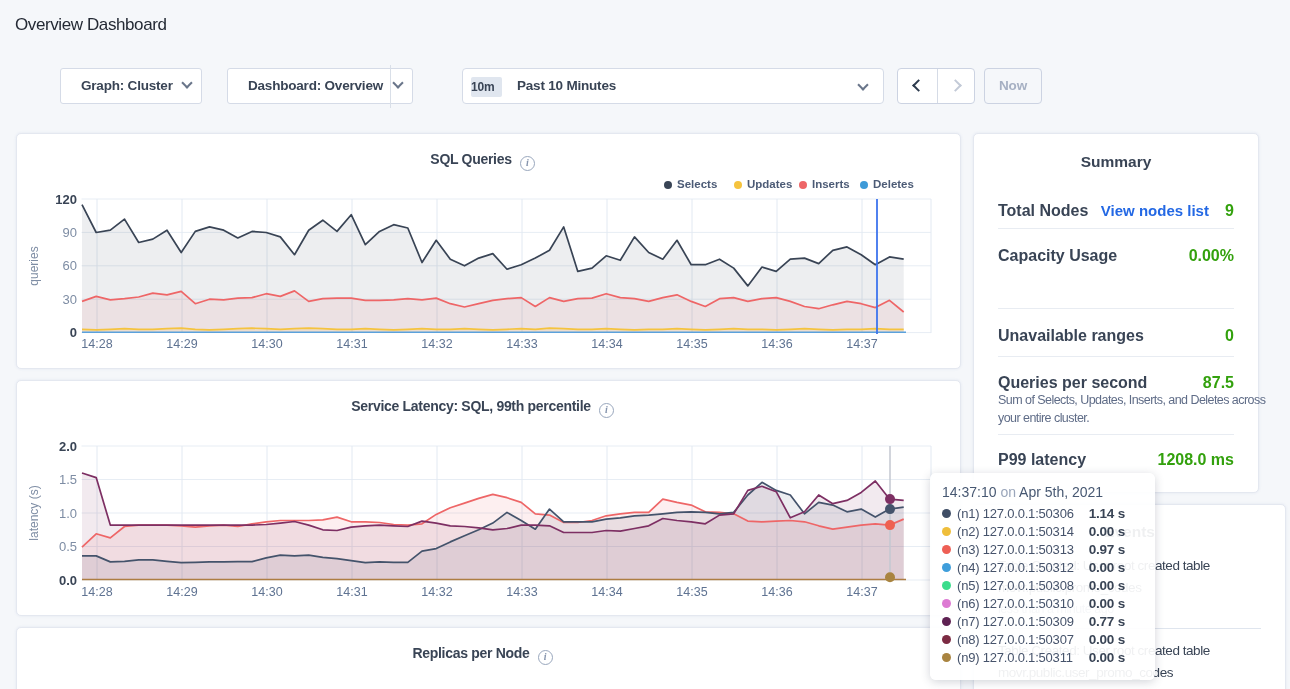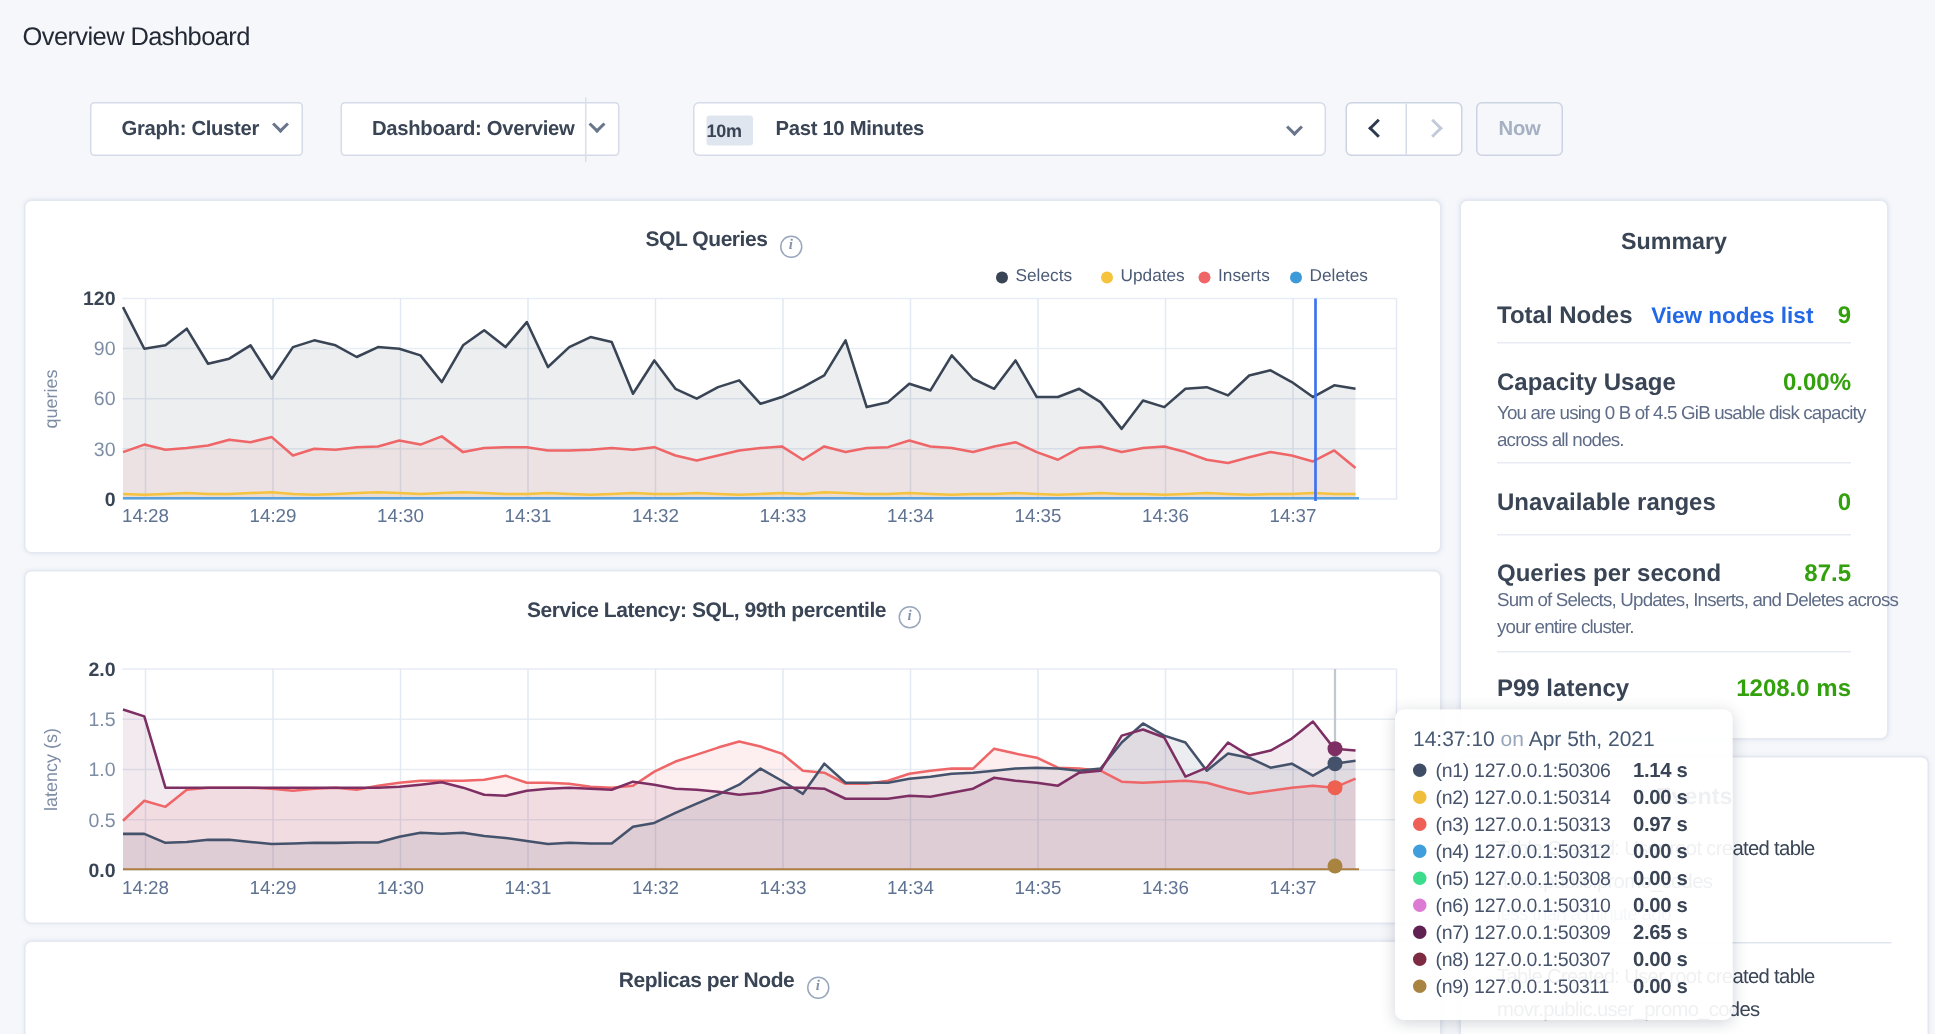--- a/index.html
+++ b/index.html
@@ -16,21 +16,21 @@
 .card { position:absolute; background:#fff; border:1px solid #e4e8f0; border-radius:5px;
   box-shadow:0 0 3px rgba(64,86,161,0.10); }
 .ctitle { position:absolute; width:945px; text-align:center; font-size:14px; font-weight:bold;
   color:#394455; z-index:2; letter-spacing:-0.3px; }
 .info { display:inline-block; width:15px; height:15px; border:1.5px solid #99a7bd; border-radius:50%;
   color:#8594ad; font-size:10px; line-height:12px; text-align:center; font-weight:bold;
   vertical-align:-2px; margin-left:8px; font-style:italic; font-family:"Liberation Serif",serif; }
 .legend { position:absolute; left:0; top:178px; width:1290px; height:14px; font-size:11.5px;
   color:#4c5b76; z-index:2; }
 .legend i { position:absolute; width:8px; height:8px; border-radius:50%; top:2.5px; }
-.legend b { position:absolute; font-weight:normal; }
+.legend b { position:absolute; font-weight:bold; }
 .srow { position:absolute; left:24px; right:24px; font-size:16px; font-weight:bold; color:#394455; }
 .srow .val { float:right; color:#33a10d; }
 .sdesc { position:absolute; left:24px; font-size:12.5px; letter-spacing:-0.55px; line-height:17.5px; color:#5f6c87; white-space:nowrap; }
 .sdiv { position:absolute; left:24px; right:24px; height:1px; background:#e8ecf2; }
 .tt { position:absolute; left:930px; top:473px; width:225px; height:207px;
   background:rgba(255,255,255,0.92); border-radius:6px; box-shadow:0 2px 10px rgba(50,60,80,0.22);
   z-index:10; padding:11px 12px 0 12px; }
 .tthead { font-size:14px; color:#475872; margin-bottom:6px; }
 .tthead .on { color:#9aa6bb; }
 .ttrow { height:18px; font-size:13px; letter-spacing:-0.2px; color:#46536b; position:relative; }
@@ -159,21 +159,20 @@
     <text x="761" y="216" text-anchor="middle" font-size="12.5" fill="#5f7392">14:36</text>
     <text x="846" y="216" text-anchor="middle" font-size="12.5" fill="#5f7392">14:37</text>
     <text x="22" y="133" text-anchor="middle" font-size="12" fill="#7e8da4" transform="rotate(-90 22 133)">latency (s)</text>
   </svg>
 
 <div class="card" style="left:973px;top:133px;width:286px;height:360px">
   <div style="position:absolute;top:19px;width:100%;text-align:center;font-size:15.5px;font-weight:bold;color:#394455">Summary</div>
   <div class="srow" style="top:68px">Total Nodes <a style="color:#2368e4;font-size:15px;margin-left:8px;text-decoration:none">View nodes list</a><span class="val">9</span></div>
   <div class="sdiv" style="top:94px"></div>
   <div class="srow" style="top:113px">Capacity Usage<span class="val">0.00%</span></div>
-  <div class="sdesc" style="top:133px">You are using 0 B of 4.5 GiB usable disk capacity<br>across all nodes.</div>
   <div class="sdiv" style="top:174px"></div>
   <div class="srow" style="top:193px">Unavailable ranges<span class="val">0</span></div>
   <div class="sdiv" style="top:222px"></div>
   <div class="srow" style="top:240px">Queries per second<span class="val">87.5</span></div>
   <div class="sdesc" style="top:258px">Sum of Selects, Updates, Inserts, and Deletes across<br>your entire cluster.</div>
   <div class="sdiv" style="top:300px"></div>
   <div class="srow" style="top:317px">P99 latency<span class="val">1208.0 ms</span></div>
 </div>
 
 <div class="card" style="left:973px;top:504px;width:313px;height:250px">
@@ -187,16 +186,16 @@
 </div>
 
 <div class="tt">
   <div class="tthead">14:37:10 <span class="on">on</span> Apr 5th, 2021</div>
   <div class="ttrow"><span class="ttdot" style="background:#3f4e66"></span><span class="ttname">(n1) 127.0.0.1:50306</span><span class="ttval">1.14 s</span></div>
     <div class="ttrow"><span class="ttdot" style="background:#efbe3b"></span><span class="ttname">(n2) 127.0.0.1:50314</span><span class="ttval">0.00 s</span></div>
     <div class="ttrow"><span class="ttdot" style="background:#ee5f55"></span><span class="ttname">(n3) 127.0.0.1:50313</span><span class="ttval">0.97 s</span></div>
     <div class="ttrow"><span class="ttdot" style="background:#3f9edb"></span><span class="ttname">(n4) 127.0.0.1:50312</span><span class="ttval">0.00 s</span></div>
     <div class="ttrow"><span class="ttdot" style="background:#3bdd8c"></span><span class="ttname">(n5) 127.0.0.1:50308</span><span class="ttval">0.00 s</span></div>
     <div class="ttrow"><span class="ttdot" style="background:#dd7ad3"></span><span class="ttname">(n6) 127.0.0.1:50310</span><span class="ttval">0.00 s</span></div>
-    <div class="ttrow"><span class="ttdot" style="background:#5e2152"></span><span class="ttname">(n7) 127.0.0.1:50309</span><span class="ttval">2.65 s</span></div>
+    <div class="ttrow"><span class="ttdot" style="background:#5e2152"></span><span class="ttname">(n7) 127.0.0.1:50309</span><span class="ttval">0.77 s</span></div>
     <div class="ttrow"><span class="ttdot" style="background:#7c2b43"></span><span class="ttname">(n8) 127.0.0.1:50307</span><span class="ttval">0.00 s</span></div>
     <div class="ttrow"><span class="ttdot" style="background:#a98440"></span><span class="ttname">(n9) 127.0.0.1:50311</span><span class="ttval">0.00 s</span></div>
 </div>
 
 </body></html>

